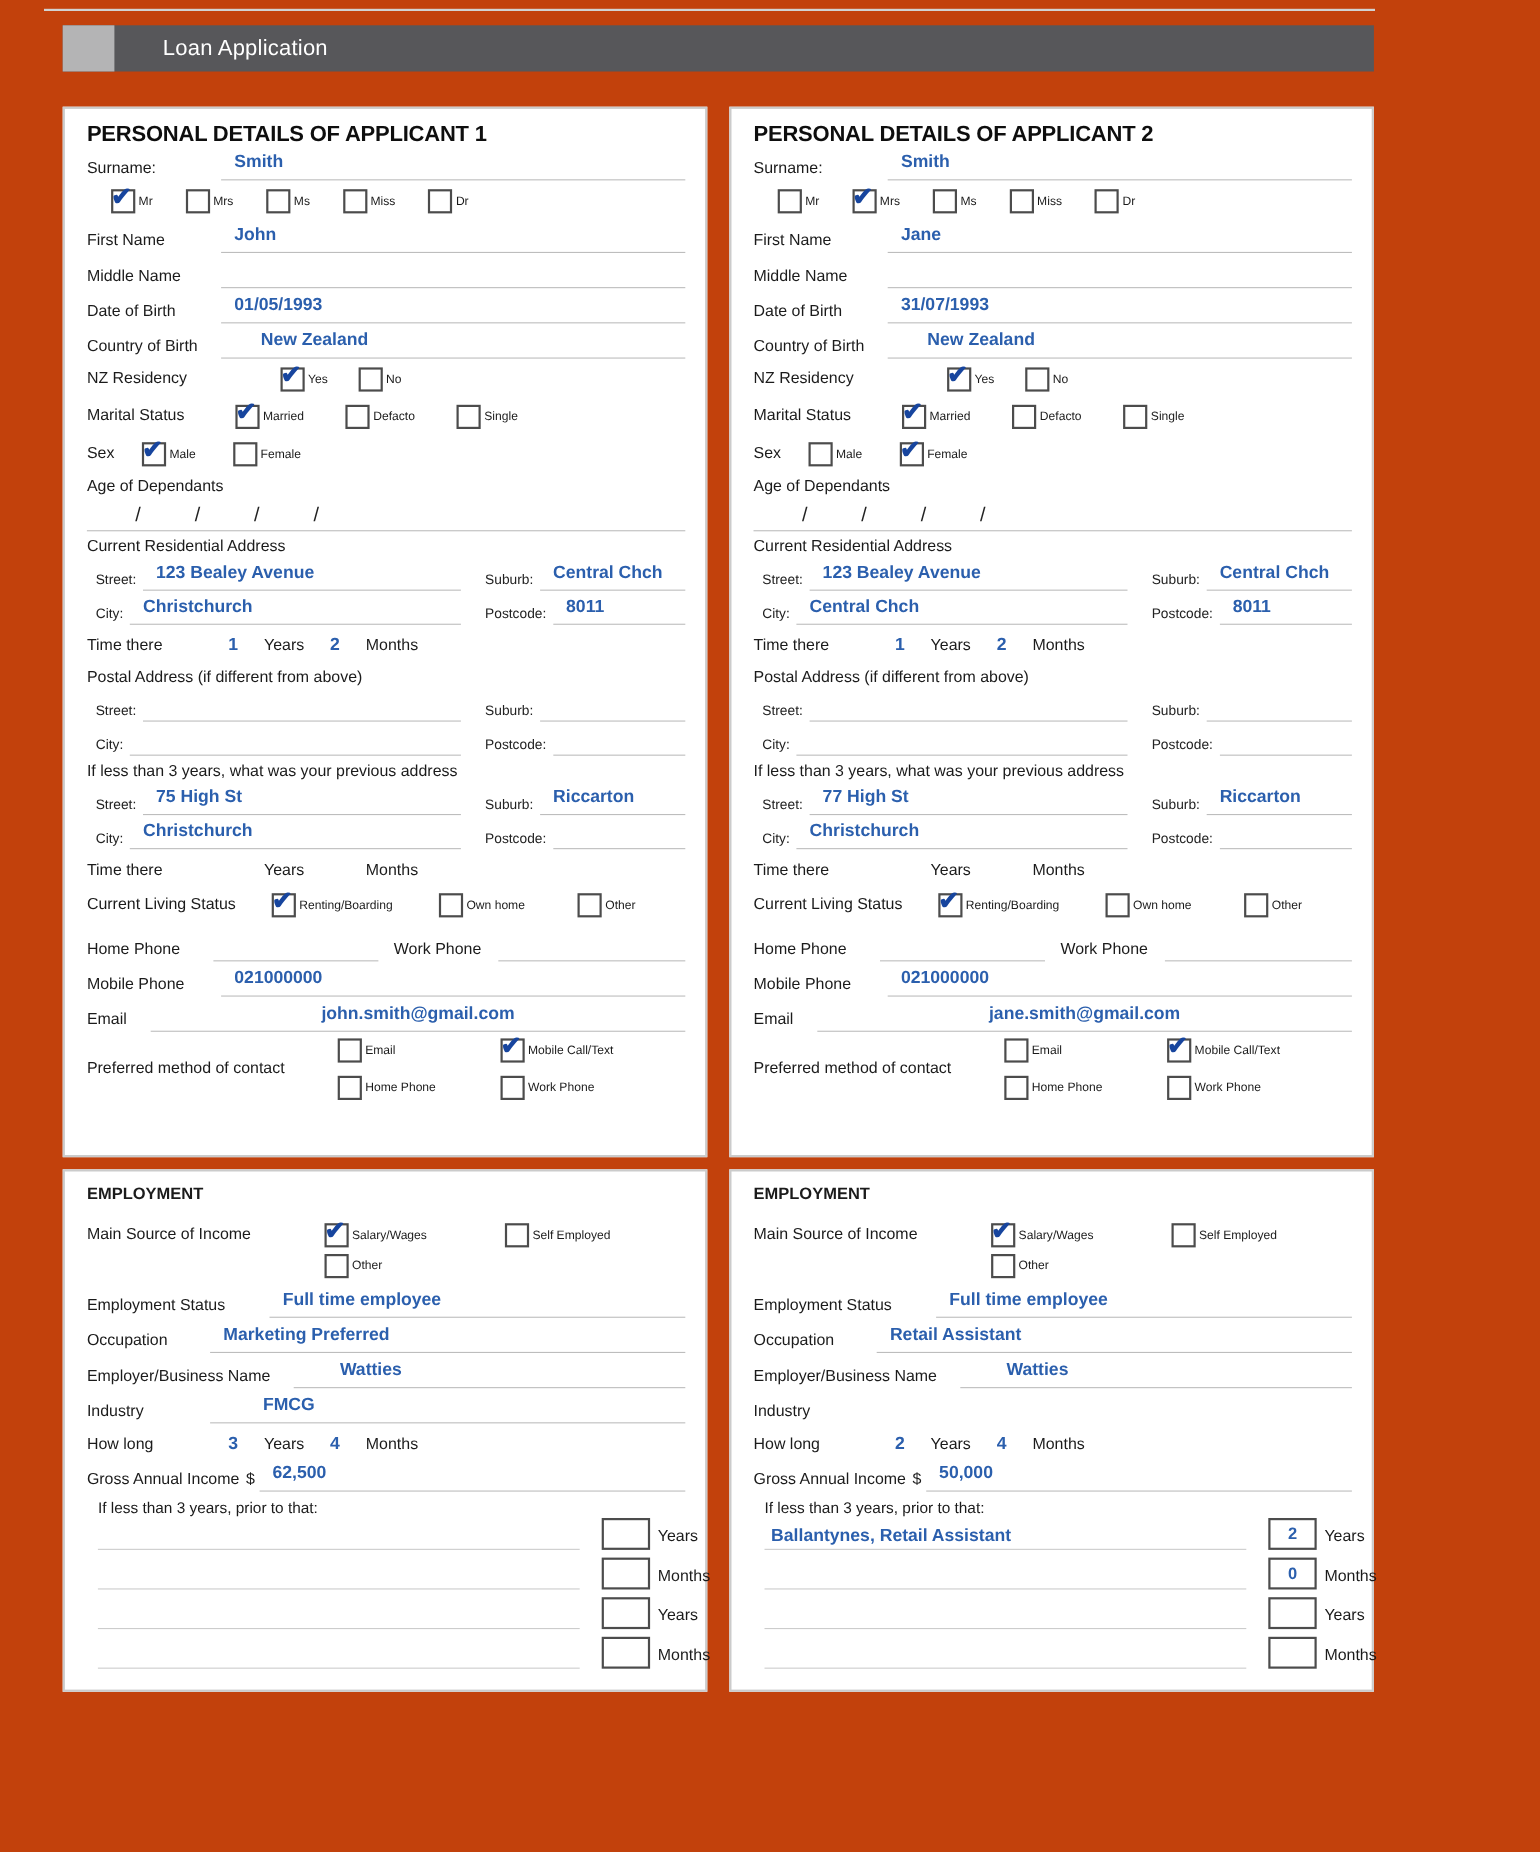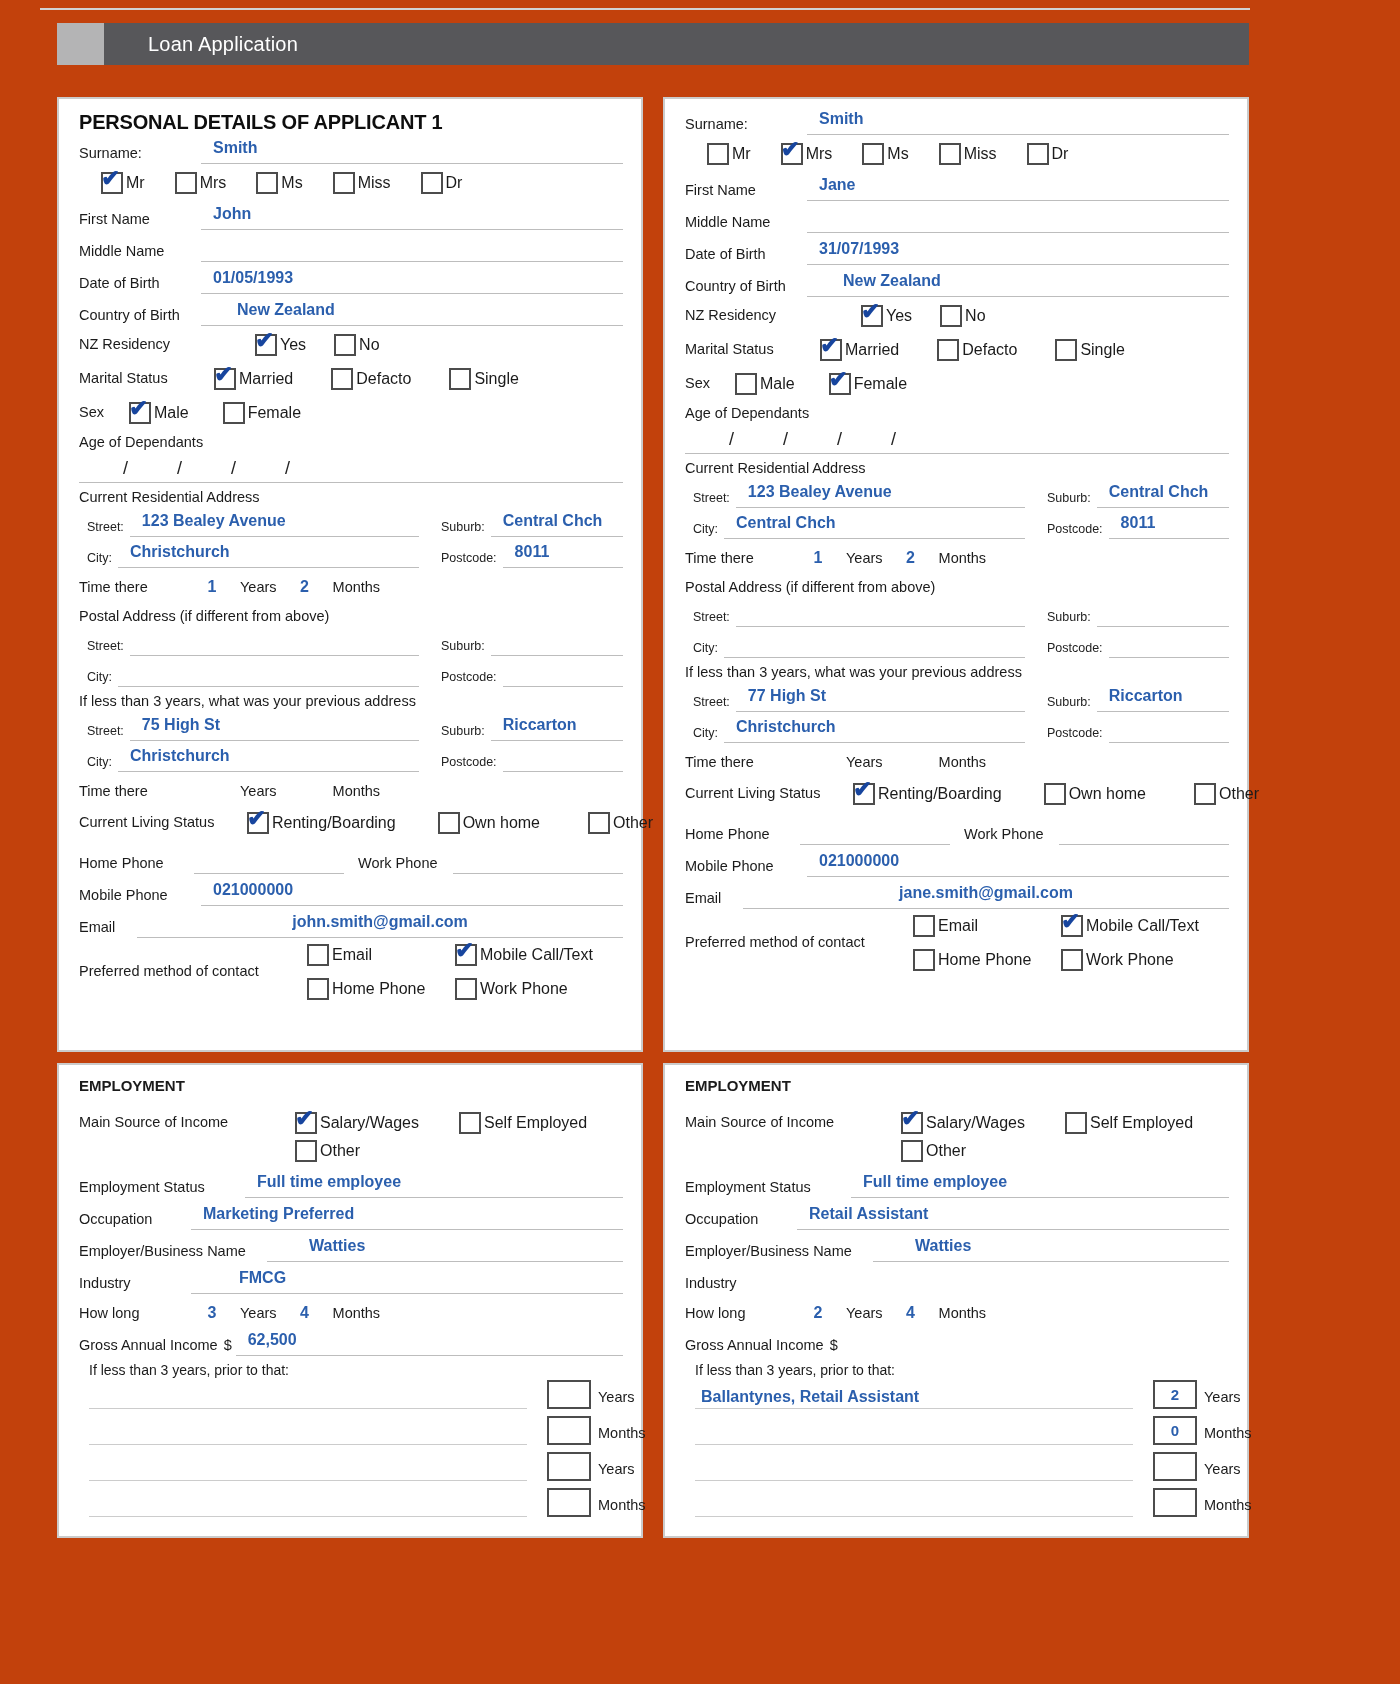--- a/index.html
+++ b/index.html
@@ -28,21 +28,21 @@
   .val.ctr{text-align:center;padding-left:0;}
   
   .w50{flex:0 0 50px;} .w58{flex:0 0 58px;} .w105{flex:0 0 105px;} .w110{flex:0 0 112px;}
   .w115{flex:0 0 115px;} .w120{flex:0 0 122px;} .w135{flex:0 0 135px;} .w165{flex:0 0 166px;}
   .w168{flex:0 0 168px;} .w175{flex:0 0 176px;} .w185{flex:0 0 188px;} .w215{flex:0 0 216px;}
   .w95{flex:0 0 95px;margin-left:14px;}
   
   .ck{display:inline-flex;align-items:center;}
   .cb{display:inline-block;width:18px;height:18px;border:2px solid #4c4c4c;background:#fff;position:relative;flex:0 0 18px;}
   .cb.checked::before{content:"\2714";position:absolute;left:-2px;top:-9px;font-size:23px;font-weight:bold;color:#17459e;}
-  .ckl{font-size:16px;white-space:nowrap;margin-left:3px;}
+  .ckl{font-size:11px;white-space:nowrap;margin-left:3px;}
   .grp{display:flex;align-items:center;margin-bottom:8px;min-height:26px;}
   
   .arow{display:flex;margin-bottom:6px;align-items:flex-end;}
   .aleft{flex:0 0 340px;display:flex;align-items:flex-end;margin-right:22px;}
   .aright{flex:1;display:flex;align-items:flex-end;}
   
   .trow{display:flex;align-items:flex-end;margin-bottom:6px;min-height:24px;}
   .tval{color:#2b5fad;font-weight:bold;font-size:16px;width:56px;text-align:center;padding-bottom:2px;}
   
   .pref{display:flex;margin-bottom:4px;margin-top:6px;}
@@ -436,20 +436,21 @@
               </span>
             <span class="nbox"></span>
             <span class="punit">Months</span>
           </div>
         </div>
       </section>
     </div>
 
     <div class="col">
       <section class="box pbox">
+        <div class="h1">PERSONAL DETAILS OF APPLICANT 2</div>
 
         <div class="row">
           <span class="lb w120">Surname:</span>
           <span class="fld">
               <span class="val">Smith</span>
             </span>
         </div>
 
         <div class="grp" style="padding-left:22px;gap:30px;">
           <span class="ck">
@@ -761,20 +762,23 @@
           <span class="lb w105">How long</span>
           <span class="tval">2</span>
           <span class="lb">Years</span>
           <span class="tval">4</span>
           <span class="lb">Months</span>
         </div>
 
         <div class="row">
           <span class="lb">Gross Annual Income</span>
           <span class="lb dollar">$</span>
+          <span class="fld">
+              <span class="val">50,000</span>
+            </span>
         </div>
 
         <div class="plb">If less than 3 years, prior to that:</div>
         <div class="prior">
           <div class="prow">
             <span class="pline">
                 <span class="val">Ballantynes, Retail Assistant</span>
               </span>
             <span class="nbox">2</span>
             <span class="punit">Years</span>

